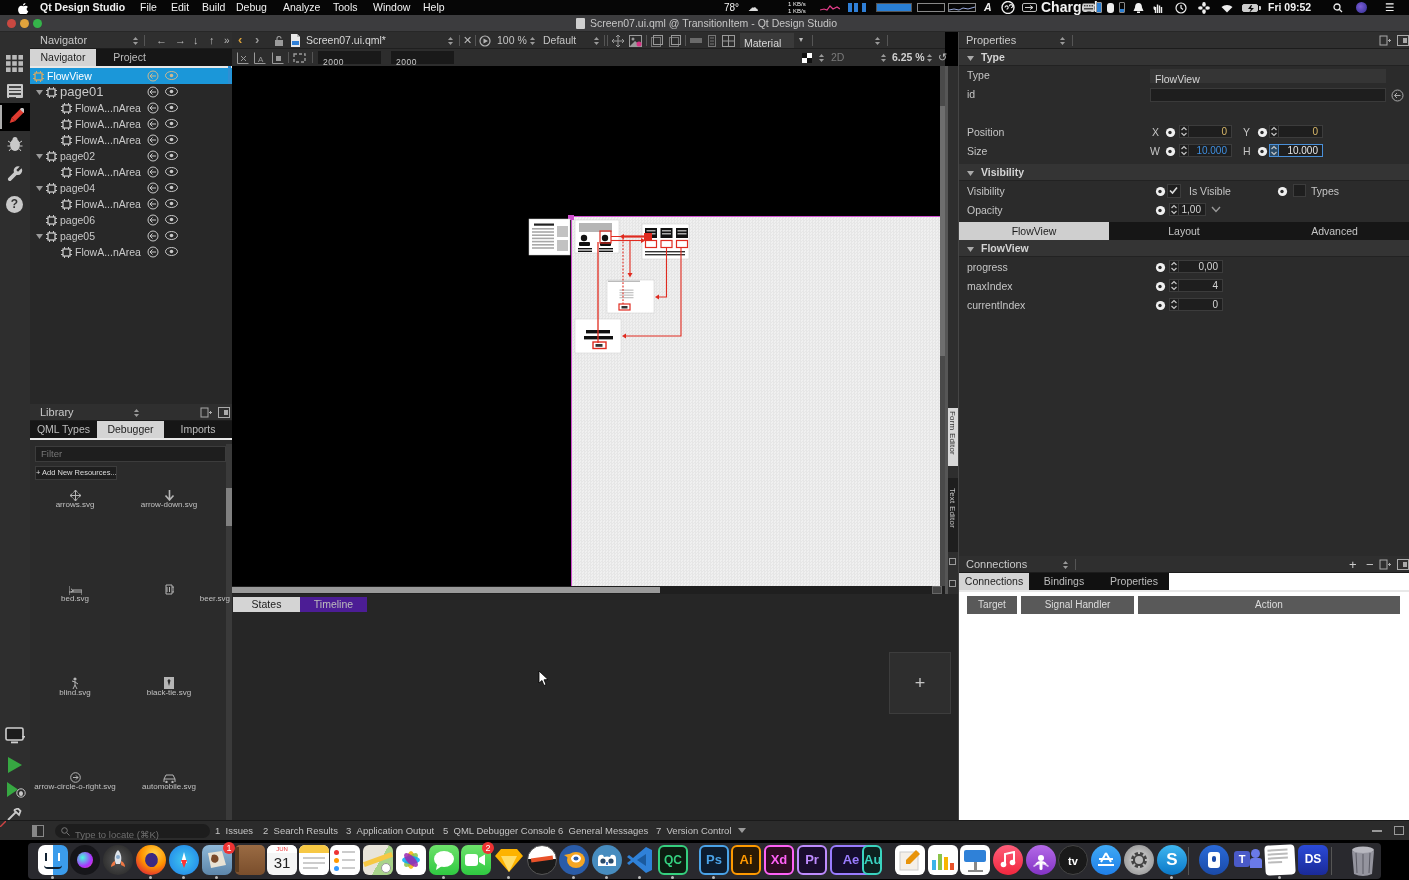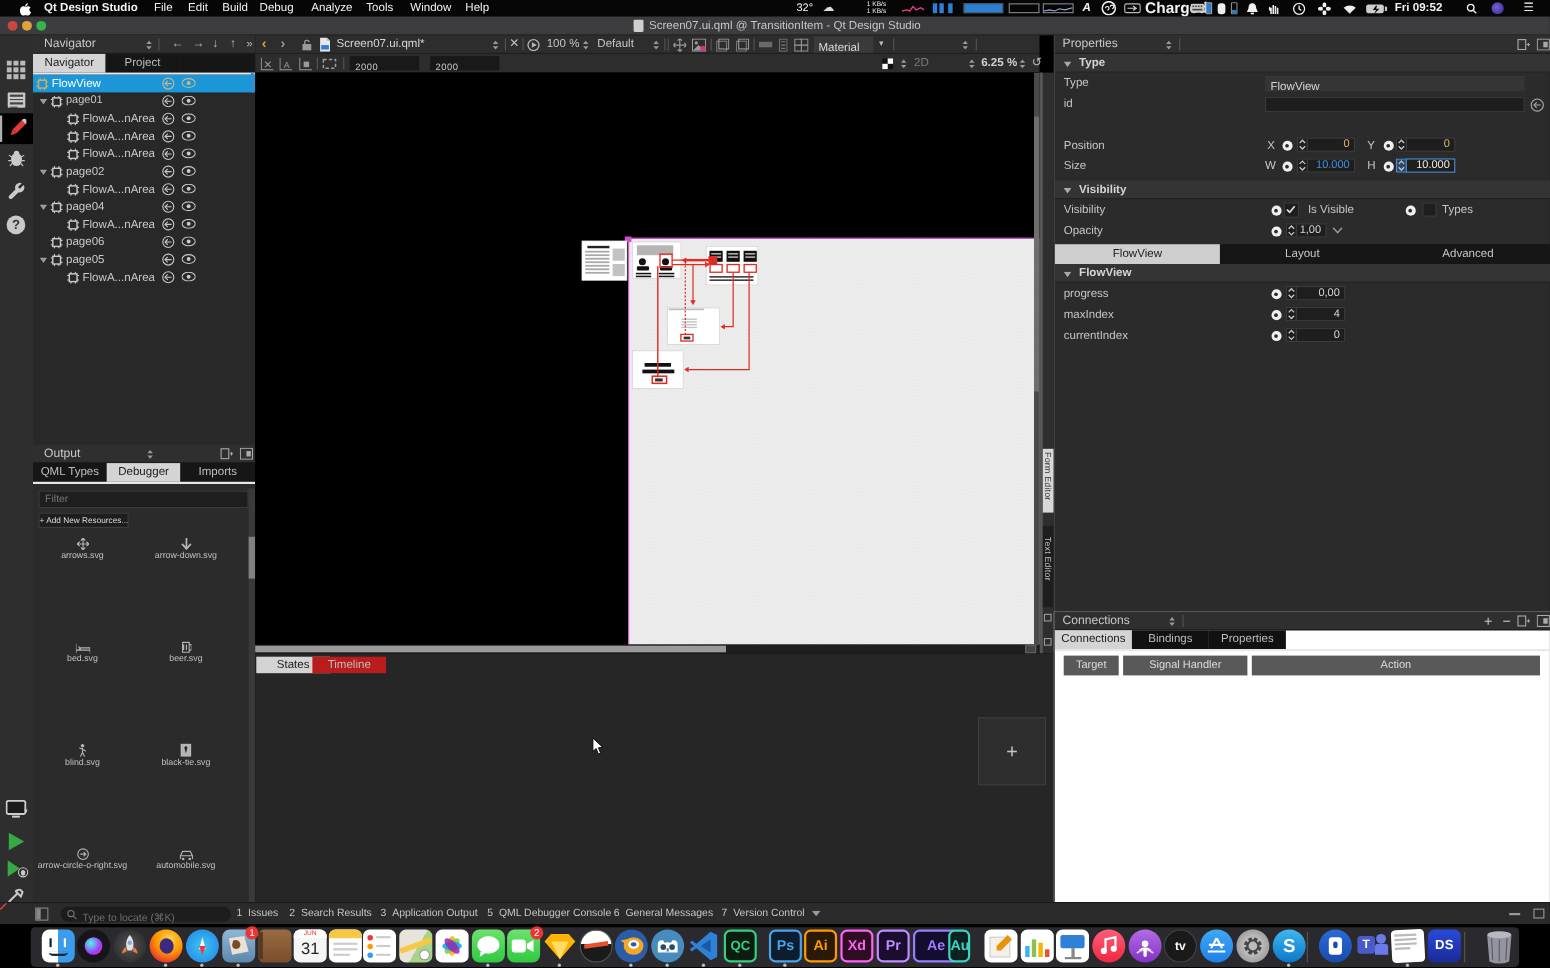--- a/index.html
+++ b/index.html
@@ -25,21 +25,21 @@
   <b class="abs" style="left:40px">Qt Design Studio</b>
   <span class="abs" style="left:140px">File</span>
   <span class="abs" style="left:171px">Edit</span>
   <span class="abs" style="left:202px">Build</span>
   <span class="abs" style="left:236px">Debug</span>
   <span class="abs" style="left:283px">Analyze</span>
   <span class="abs" style="left:333px">Tools</span>
   <span class="abs" style="left:373px">Window</span>
   <span class="abs" style="left:423px">Help</span>
 
-  <span class="abs" style="left:724px;font-size:10px">32°</span>
+  <span class="abs" style="left:724px;font-size:10px">78°</span>
   <span class="abs" style="left:748px;color:#ddd">☁</span>
   <span class="abs" style="left:788px;font-size:6px;line-height:7px;top:1px">1 KB/s<br>1 KB/s</span>
   <svg class="abs" style="left:820px;top:4px" width="20" height="8">
       <polyline points="0,6 4,5 7,6 10,2 13,5 17,3 20,5" stroke="#e83e8c" stroke-width="1.2" fill="none"></polyline>
     </svg>
   <div class="abs" style="left:848px;top:3px;width:4px;height:9px;background:#2f7fd6"></div>
   <div class="abs" style="left:854px;top:3px;width:4px;height:9px;background:#2f7fd6"></div>
   <div class="abs" style="left:862px;top:3px;width:4px;height:9px;background:#2f7fd6"></div>
   <div class="abs" style="left:876px;top:3px;width:36px;height:9px;background:#2a7fd4;border:1px solid #555"></div>
   <div class="abs" style="left:917px;top:3px;width:28px;height:9px;border:1px solid #888"></div>
@@ -237,21 +237,21 @@
             <line x1="3.5" y1="0" x2="3.5" y2="2"></line>
             <line x1="7.5" y1="0" x2="7.5" y2="2"></line>
             <line x1="3.5" y1="9" x2="3.5" y2="11"></line>
             <line x1="7.5" y1="9" x2="7.5" y2="11"></line>
             <line x1="0" y1="3.5" x2="2" y2="3.5"></line>
             <line x1="0" y1="7.5" x2="2" y2="7.5"></line>
             <line x1="9" y1="3.5" x2="11" y2="3.5"></line>
             <line x1="9" y1="7.5" x2="11" y2="7.5"></line>
           </g>
         </svg>
-        <span style="position:absolute;left:30px;top:0;font-size:10px;line-height:16px;color:#c9c9c9">page01</span>
+        <span style="position:absolute;left:30px;top:0;font-size:13px;line-height:16px;color:#c9c9c9">page01</span>
         <svg style="position:absolute;left:117px;top:2px" width="12" height="12">
           <circle cx="6" cy="6" r="5" fill="none" stroke="#c9c9c9"></circle>
           <line x1="3" y1="6" x2="9" y2="6" stroke="#c9c9c9"></line>
           <path d="M5.5 3.5 L3 6 L5.5 8.5" fill="none" stroke="#c9c9c9"></path>
         </svg>
         <svg style="position:absolute;left:135px;top:3px" width="13" height="9">
           <ellipse cx="6.5" cy="4.5" rx="6" ry="4" fill="none" stroke="#c9c9c9"></ellipse>
           <circle cx="6.5" cy="4.5" r="1.8" fill="#c9c9c9"></circle>
         </svg>
       </div>
@@ -512,21 +512,21 @@
         <svg style="position:absolute;left:135px;top:3px" width="13" height="9">
           <ellipse cx="6.5" cy="4.5" rx="6" ry="4" fill="none" stroke="#c9c9c9"></ellipse>
           <circle cx="6.5" cy="4.5" r="1.8" fill="#c9c9c9"></circle>
         </svg>
       </div>
     </div>
 </div>
 
 <div class="abs tex" style="left:30px;top:404px;width:202px;height:416px;background:#2b2b2b">
   <div class="hdr abs" style="left:0;top:0;width:202px;height:17px">
-    <span style="margin-left:10px">Output</span>
+    <span style="margin-left:10px">Library</span>
     <svg class="abs" style="left:103px;top:4px" width="7" height="10">
         <path d="M1 4 L3.5 1 L6 4Z" fill="#9a9a9a"></path>
         <path d="M1 6 L3.5 9 L6 6Z" fill="#9a9a9a"></path>
       </svg>
     <svg class="abs" style="left:170px;top:3px" width="12" height="11">
         <rect x="1" y="1" width="7" height="9" fill="none" stroke="#aaa"></rect>
         <line x1="9" y1="5.5" x2="12" y2="5.5" stroke="#aaa"></line>
         <line x1="10.5" y1="4" x2="10.5" y2="7" stroke="#aaa"></line>
       </svg>
     <svg class="abs" style="left:188px;top:3px" width="12" height="11">
@@ -553,21 +553,21 @@
             <path d="M5.5 0 V9 M1.5 5.5 L5.5 10 L9.5 5.5" stroke="#b5b5b5" stroke-width="1.6" fill="none"></path>
           </svg></span></div>
       <div style="position:absolute;left:94px;top:96px;width:90px;text-align:center;font-size:8px;color:#c2c2c2;white-space:nowrap">arrow-down.svg</div>
       <div style="position:absolute;left:0px;top:177px;width:90px;height:12px;text-align:center"><span style="display:inline-block"><svg width="13" height="9">
             <path d="M0 0 V9 M0 6 H13 M13 9 V4 H4 V6 M2 3 a1.5 1.5 0 0 1 0 3" stroke="#b5b5b5" fill="none"></path>
           </svg></span></div>
       <div style="position:absolute;left:0px;top:190px;width:90px;text-align:center;font-size:8px;color:#c2c2c2;white-space:nowrap">bed.svg</div>
       <div style="position:absolute;left:94px;top:177px;width:90px;height:12px;text-align:center"><span style="display:inline-block"><svg width="10" height="11">
             <path d="M2 1 H8 V10 H2Z M8 3 H10 V8 H8 M3 3 V8 M5.5 3 V8" stroke="#b5b5b5" fill="none"></path>
           </svg></span></div>
-      <div style="position:absolute;left:94px;top:190px;width:90px;text-align:center;font-size:8px;color:#c2c2c2;white-space:nowrap">beer.svg</div>
+      <div style="position:absolute;left:110px;top:190px;width:90px;text-align:right;font-size:8px;color:#c2c2c2;white-space:nowrap">beer.svg</div>
       <div style="position:absolute;left:0px;top:271px;width:90px;height:12px;text-align:center"><span style="display:inline-block"><svg width="8" height="12">
             <circle cx="4" cy="2" r="1.6" fill="#b5b5b5"></circle>
             <path d="M4 4 V8 M4 5 L7 7 M4 8 L2 12 M4 8 L6 12 M1 4 L4 5" stroke="#b5b5b5" fill="none"></path>
           </svg></span></div>
       <div style="position:absolute;left:0px;top:284px;width:90px;text-align:center;font-size:8px;color:#c2c2c2;white-space:nowrap">blind.svg</div>
       <div style="position:absolute;left:94px;top:271px;width:90px;height:12px;text-align:center"><span style="display:inline-block"><svg width="10" height="12">
             <rect x="0" y="0" width="10" height="12" fill="#b5b5b5"></rect>
             <path d="M5 2 l-1.5 1.5 L5 9 l1.5 -5.5Z" fill="#2b2b2b"></path>
           </svg></span></div>
       <div style="position:absolute;left:94px;top:284px;width:90px;text-align:center;font-size:8px;color:#c2c2c2;white-space:nowrap">black-tie.svg</div>
@@ -802,21 +802,21 @@
   <div class="abs" style="left:4px;top:514px;width:7px;height:7px;border:1px solid #999"></div>
 </div>
 
 <div class="abs" style="left:232px;top:586px;width:713px;height:8px;background:#1f1f1f">
   <div class="abs" style="left:0;top:1px;width:428px;height:6px;background:#9a9a9a"></div>
   <div class="abs" style="left:700px;top:0px;width:10px;height:8px;background:#444;border:1px solid #666"></div>
 </div>
 
 <div class="abs tex" style="left:232px;top:594px;width:726px;height:226px;background:#262626">
   <div class="tabL abs" style="left:1px;top:3px;width:67px;height:15px;line-height:15px">States</div>
-  <div class="tabD abs" style="left:52px;top:3px;width:67px;height:15px;line-height:15px;background:#b91c1c">Timeline</div>
+  <div class="tabD abs" style="left:68px;top:3px;width:67px;height:15px;line-height:15px;background:#4c1d95">Timeline</div>
 
 
   <div class="abs" style="left:657px;top:58px;width:62px;height:62px;background:#2e2e2e;border:1px solid #3d3d3d;color:#c5c5c5;font-size:18px;text-align:center;line-height:60px">+</div>
 
   <svg class="abs" style="left:306px;top:76px" width="12" height="17">
       <path d="M1 1 L1 13 L4 10.5 L6 15.5 L8 14.5 L6 9.8 L10 9.5 Z" fill="#fff" stroke="#000" stroke-width="0.8"></path>
     </svg>
 </div>
 
 <div class="abs tex" style="left:958px;top:32px;width:451px;height:524px;background:#2b2b2b;border-left:1px solid #454545" id="props">

